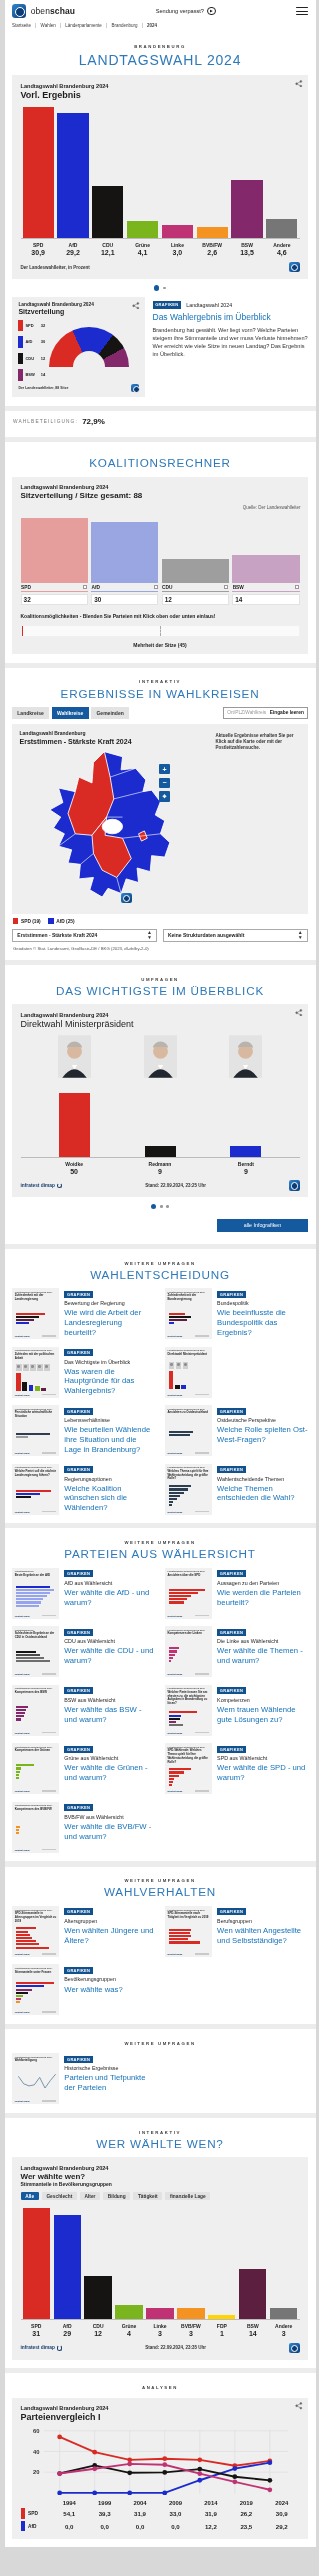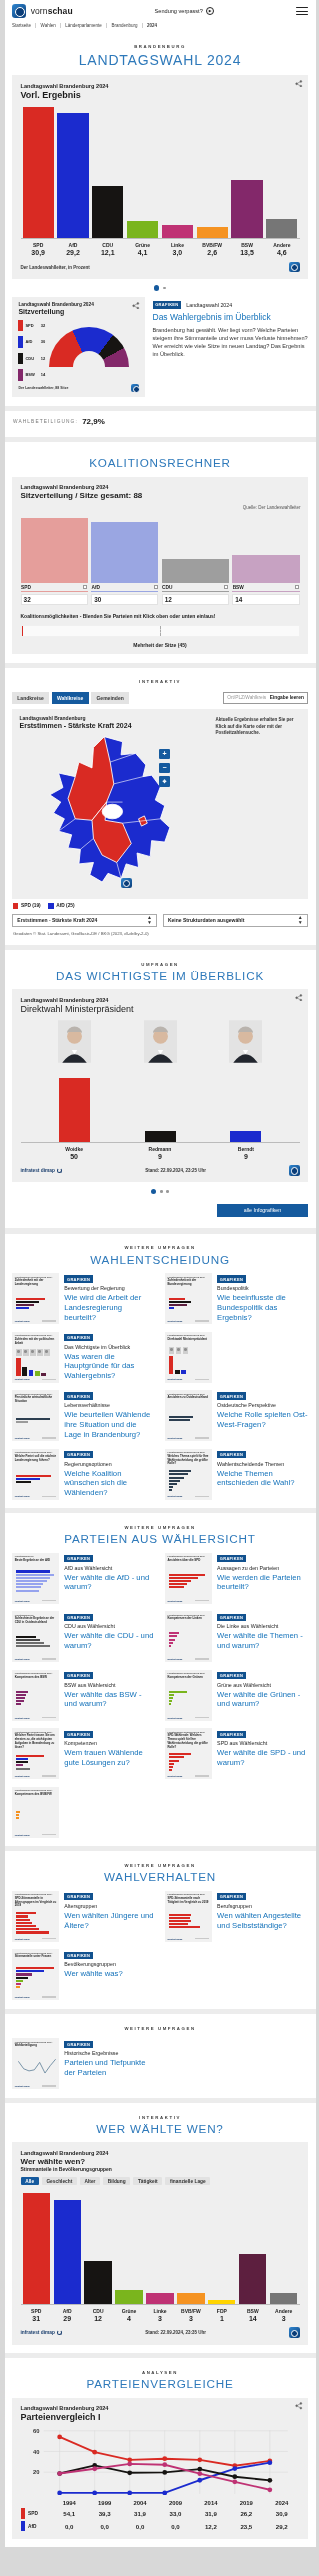--- a/index.html
+++ b/index.html
@@ -161,21 +161,21 @@
   .pv-chip { display:inline-block; width:4.8px; height:10.7px; vertical-align:middle; margin-right:2.7px; }
   .pv-years th { font-size:5.9px; }
 </style>
 </head>
 <body>
 
 <div id="page">
 
   <div class="hdr">
     <div class="app-icon"></div>
-    <div class="brand"><span>vorn</span><b>schau</b></div>
+    <div class="brand"><span>oben</span><b>schau</b></div>
     <div class="missed">
       <span>Sendung verpasst?</span>
       <span class="play">▶</span>
     </div>
     <div class="burger">
         <span></span>
         <span></span>
         <span></span>
       </div>
   </div>
@@ -375,20 +375,21 @@
           <div class="maj-tick"></div>
           <div class="maj-mid"></div>
         </div>
       <div class="maj-lab">Mehrheit der Sitze (45)</div>
     </div>
   </div>
 
   <div class="band">
     <div class="sec-head">
       <div class="eyebrow">INTERAKTIV</div>
+      <div class="sec-title">ERGEBNISSE IN WAHLKREISEN</div>
     </div>
     <div class="tabs-row">
       <span id="tabs" style="display:flex;gap:2.7px">
           <div class="tab">Landkreise</div>
           <div class="tab on">Wahlkreise</div>
           <div class="tab">Gemeinden</div>
         </span>
       <div class="search-box">
         <span class="search-ph">Ort/PLZ/Wahlkreis</span>
         <span class="search-clear">Eingabe leeren</span>
@@ -793,52 +794,52 @@
             <div class="t-src">
               <div class="a">infratest dimap</div>
               <div class="b"></div>
             </div>
           </div>
           <div><div class="badge">GRAFIKEN</div><div class="t-topic">BSW aus Wählersicht</div><div class="t-head">Wer wählte das BSW - und warum?</div></div>
         </div>
         <div class="titem">
           <div class="thumb">
             <div class="t-kick">Landtagswahl Brandenburg 2024</div>
+            <div class="t-cap">Welcher Partei trauen Sie am ehesten zu, die wichtigsten Aufgaben in Brandenburg zu lösen?</div>
+            <div class="t-body">
+              <div class="t-hbar" style="width: 72%; background: rgb(217, 42, 35);"></div>
+              <div class="t-hbar" style="width: 32%; background: rgb(27, 43, 206);"></div>
+              <div class="t-hbar" style="width: 30%; background: rgb(22, 20, 18);"></div>
+              <div class="t-hbar" style="width: 18%; background: rgb(131, 40, 106);"></div>
+              <div class="t-hbar" style="width: 36%; background: rgb(110, 110, 110);"></div>
+            </div>
+            <div class="t-src">
+              <div class="a">infratest dimap</div>
+              <div class="b"></div>
+            </div>
+          </div>
+          <div><div class="badge">GRAFIKEN</div><div class="t-topic">Kompetenzen</div><div class="t-head">Wem trauen Wählende gute Lösungen zu?</div></div>
+        </div>
+        <div class="titem">
+          <div class="thumb">
+            <div class="t-kick">Landtagswahl Brandenburg 2024</div>
             <div class="t-cap">Kompetenzen der Grünen</div>
             <div class="t-body">
               <div class="t-hbar" style="width: 46%; background: rgb(122, 181, 29);"></div>
               <div class="t-hbar" style="width: 14%; background: rgb(122, 181, 29);"></div>
               <div class="t-hbar" style="width: 11%; background: rgb(122, 181, 29);"></div>
               <div class="t-hbar" style="width: 9%; background: rgb(122, 181, 29);"></div>
               <div class="t-hbar" style="width: 7%; background: rgb(122, 181, 29);"></div>
             </div>
             <div class="t-src">
               <div class="a">infratest dimap</div>
               <div class="b"></div>
             </div>
           </div>
           <div><div class="badge">GRAFIKEN</div><div class="t-topic">Grüne aus Wählersicht</div><div class="t-head">Wer wählte die Grünen - und warum?</div></div>
-        </div>
-        <div class="titem">
-          <div class="thumb">
-            <div class="t-kick">Landtagswahl Brandenburg 2024</div>
-            <div class="t-cap">Welcher Partei trauen Sie am ehesten zu, die wichtigsten Aufgaben in Brandenburg zu lösen?</div>
-            <div class="t-body">
-              <div class="t-hbar" style="width: 72%; background: rgb(217, 42, 35);"></div>
-              <div class="t-hbar" style="width: 32%; background: rgb(27, 43, 206);"></div>
-              <div class="t-hbar" style="width: 30%; background: rgb(22, 20, 18);"></div>
-              <div class="t-hbar" style="width: 18%; background: rgb(131, 40, 106);"></div>
-              <div class="t-hbar" style="width: 36%; background: rgb(110, 110, 110);"></div>
-            </div>
-            <div class="t-src">
-              <div class="a">infratest dimap</div>
-              <div class="b"></div>
-            </div>
-          </div>
-          <div><div class="badge">GRAFIKEN</div><div class="t-topic">Kompetenzen</div><div class="t-head">Wem trauen Wählende gute Lösungen zu?</div></div>
         </div>
         <div class="titem">
           <div class="thumb">
             <div class="t-kick">Landtagswahl Brandenburg 2024</div>
             <div class="t-cap">SPD-Wählende: Welches Thema spielt für Ihre Wahlentscheidung die größte Rolle?</div>
             <div class="t-body">
               <div class="t-hbar" style="width: 56%; background: rgb(217, 42, 35);"></div>
               <div class="t-hbar" style="width: 40%; background: rgb(217, 42, 35);"></div>
               <div class="t-hbar" style="width: 26%; background: rgb(217, 42, 35);"></div>
               <div class="t-hbar" style="width: 15%; background: rgb(217, 42, 35);"></div>
@@ -859,20 +860,21 @@
             <div class="t-body">
               <div class="t-hbar" style="width: 10%; background: rgb(245, 147, 34);"></div>
               <div class="t-hbar" style="width: 9%; background: rgb(245, 147, 34);"></div>
               <div class="t-hbar" style="width: 8%; background: rgb(245, 147, 34);"></div>
             </div>
             <div class="t-src">
               <div class="a">infratest dimap</div>
               <div class="b"></div>
             </div>
           </div>
+          <div><div class="badge">GRAFIKEN</div><div class="t-topic">BVB/FW aus Wählersicht</div><div class="t-head">Wer wählte die BVB/FW - und warum?</div></div>
         </div>
       </div>
   </div>
 
   <div class="band">
     <div class="sec-head">
       <div class="eyebrow">WEITERE UMFRAGEN</div>
       <div class="sec-title">WAHLVERHALTEN</div>
     </div>
     <div class="grid" id="grid-wv">
@@ -1052,21 +1054,20 @@
           </span>
         <span class="stand">Stand: 22.09.2024, 23:35 Uhr</span>
         <span class="ts-mini"></span>
       </div>
     </div>
   </div>
 
   <div class="band">
     <div class="sec-head">
       <div class="eyebrow">ANALYSEN</div>
-      <div class="sec-title">PARTEIENVERGLEICHE</div>
     </div>
     <div class="card">
       <div class="share"><svg viewBox="0 0 16 16">
             <circle cx="12.5" cy="3" r="2"></circle>
             <circle cx="3.5" cy="8" r="2"></circle>
             <circle cx="12.5" cy="13" r="2"></circle>
             <line x1="5" y1="7" x2="11" y2="4" stroke-width="1.2"></line>
             <line x1="5" y1="9" x2="11" y2="12" stroke-width="1.2"></line>
           </svg></div>
       <div class="kicker">Landtagswahl Brandenburg 2024</div>

